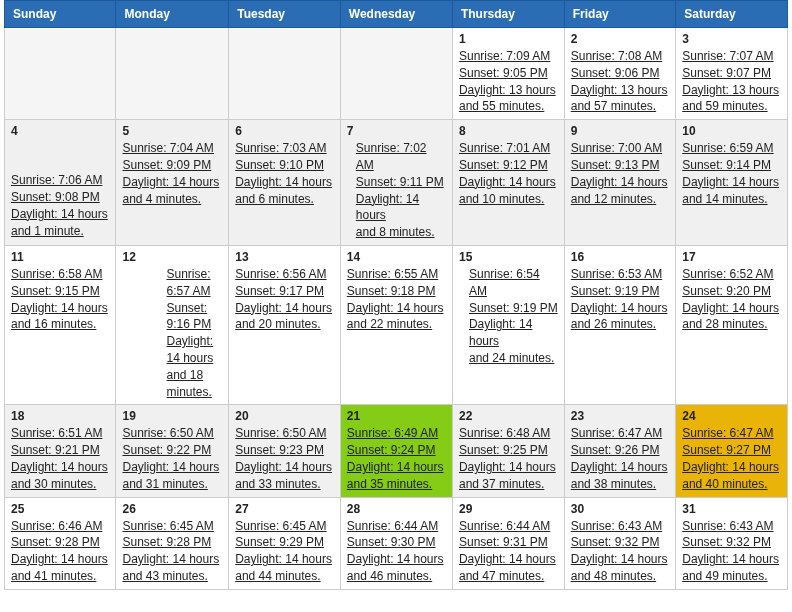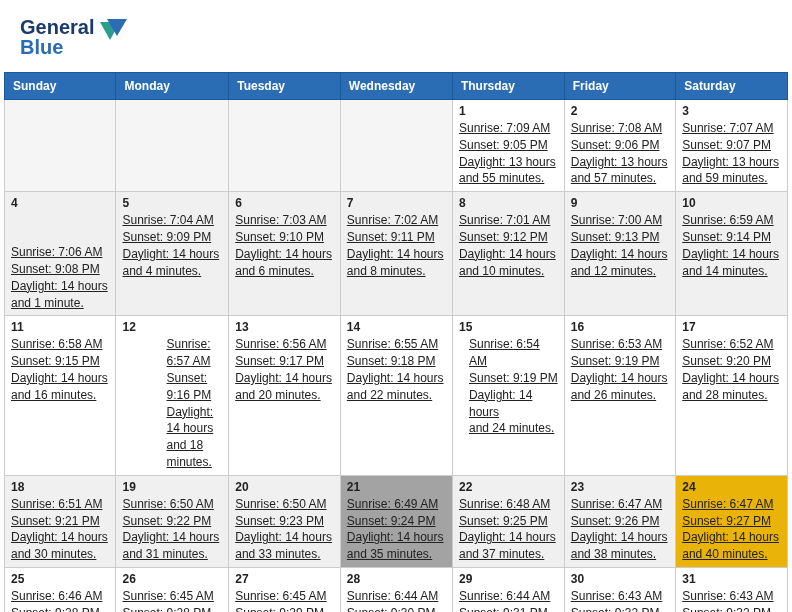--- a/index.html
+++ b/index.html
@@ -41,36 +41,20 @@
     .day-num { font-weight: bold; font-size: 12px; margin-bottom: 2px; }
     .day-info { font-size: 12px; line-height: 1.4; color: #222; text-decoration: underline; }
     
     .wrapper { padding: 0 4px 0 4px; }
     table { width: 784px; margin: 0 auto; }
   </style>
 </head>
 <body>
 
 <div>
-  <div class="header">
-    <div class="logo">
-      <div>
-        <svg width="110" height="48" viewBox="0 0 110 48">
-          <text x="0" y="22" font-family="Arial" font-weight="bold" font-size="20" fill="#1a3a6b">General</text>
-          <text x="0" y="42" font-family="Arial" font-weight="bold" font-size="20" fill="#2a6db5">Blue</text>
-          <polygon points="90,10 110,10 100,28" fill="#2a9d8f" transform="translate(-10,0)"></polygon>
-          <polygon points="95,5 115,5 105,22" fill="#2a6db5" transform="translate(-8,2)"></polygon>
-        </svg>
-      </div>
-    </div>
-    <div class="title-section">
-      <div class="calendar-title"></div>
-      <div class="calendar-subtitle"></div>
-    </div>
-  </div>
 
   <div class="wrapper">
     <table class="calendar">
       <thead>
         <tr>
         <th>Sunday</th>
             <th>Monday</th>
             <th>Tuesday</th>
             <th>Wednesday</th>
             <th>Thursday</th>
@@ -123,21 +107,21 @@
             </td>
             <td style="background: rgb(240, 240, 240);">
               <div class="day-num">6</div>
               <div class="day-info" style="white-space: pre-line;">Sunrise: 7:03 AM
 Sunset: 9:10 PM
 Daylight: 14 hours
 and 6 minutes.</div>
             </td>
             <td style="background: rgb(240, 240, 240);">
               <div class="day-num">7</div>
-              <div class="day-info" style="white-space: pre-line;">Sunrise: 7:02 AM
+              <div class="day-info" style="white-space: pre-line; margin-left: 9px;">Sunrise: 7:02 AM
 Sunset: 9:11 PM
 Daylight: 14 hours
 and 8 minutes.</div>
             </td>
             <td style="background: rgb(240, 240, 240);">
               <div class="day-num">8</div>
               <div class="day-info" style="white-space: pre-line;">Sunrise: 7:01 AM
 Sunset: 9:12 PM
 Daylight: 14 hours
 and 10 minutes.</div>
@@ -223,21 +207,21 @@
 Daylight: 14 hours
 and 31 minutes.</div>
             </td>
             <td style="background: rgb(240, 240, 240);">
               <div class="day-num">20</div>
               <div class="day-info" style="white-space: pre-line;">Sunrise: 6:50 AM
 Sunset: 9:23 PM
 Daylight: 14 hours
 and 33 minutes.</div>
             </td>
-            <td style="background: #a3a3a3;">
+            <td style="background: #84cc16;">
               <div class="day-num">21</div>
               <div class="day-info" style="white-space: pre-line;">Sunrise: 6:49 AM
 Sunset: 9:24 PM
 Daylight: 14 hours
 and 35 minutes.</div>
             </td>
             <td style="background: rgb(240, 240, 240);">
               <div class="day-num">22</div>
               <div class="day-info" style="white-space: pre-line;">Sunrise: 6:48 AM
 Sunset: 9:25 PM

